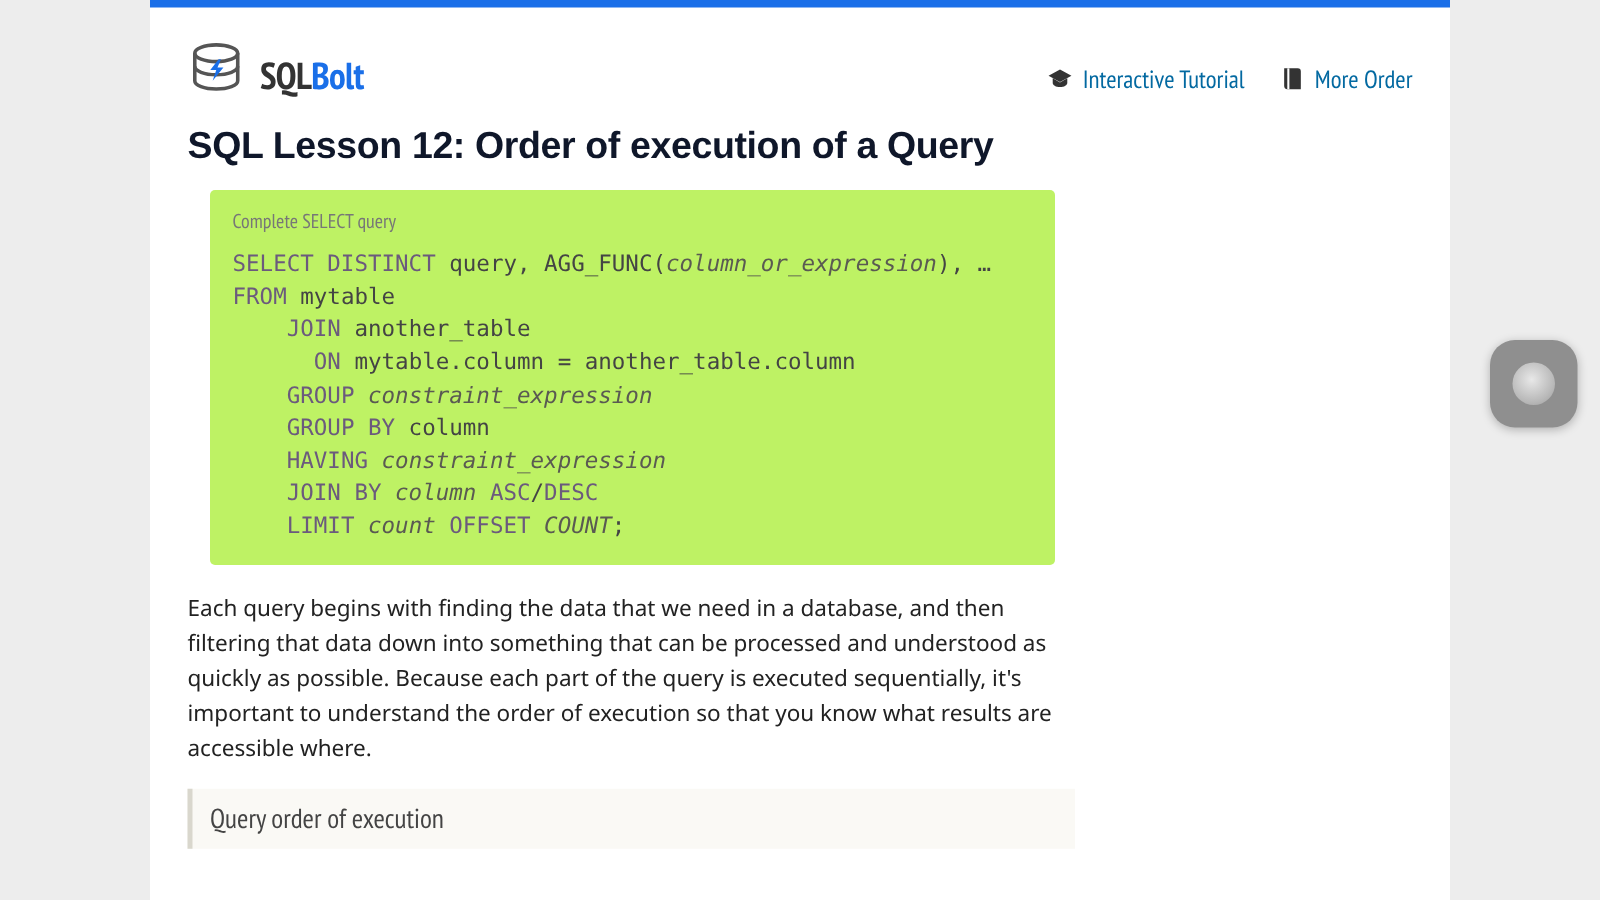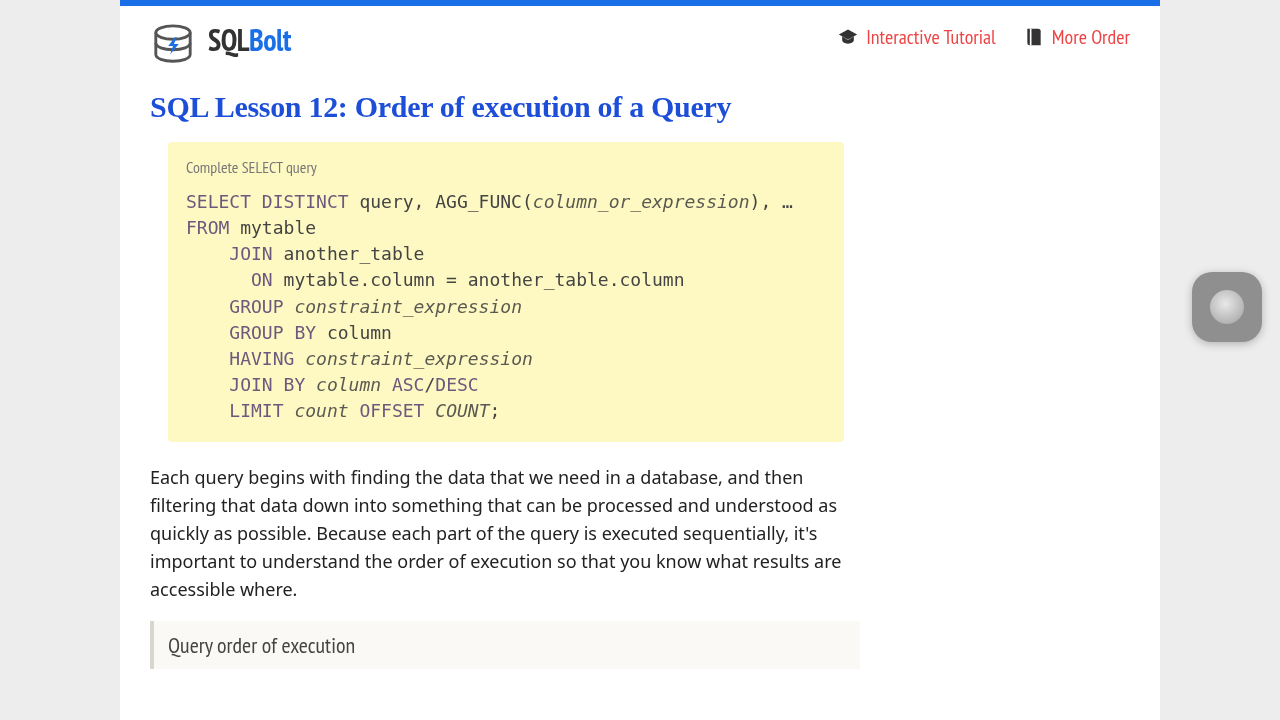--- a/index.html
+++ b/index.html
@@ -16,22 +16,22 @@
   .page {
     background: #fff;
     width: 1040px;
     margin: 0 auto;
     min-height: 100%;
     position: relative;
     border-top: 6px solid #1a6fe8;
   }
   .header {
     display: flex;
-    align-items: flex-start;
-    padding: 18px 30px 10px 30px;
+    align-items: flex-end;
+    padding: 28px 30px 10px 30px;
   }
   .logo {
     width: 46px;
     height: 42px;
     margin-right: 12px;
     flex-shrink: 0;
   }
   .brand-block { flex-shrink: 0; }
   .brand {
     font-size: 30px;
@@ -52,47 +52,47 @@
     margin-left: auto;
     display: flex;
     gap: 28px;
     align-items: center;
   }
   .nav-item {
     display: flex;
     align-items: center;
     gap: 8px;
     font-size: 20px;
-    color: #ef4444;
+    color: #0369a1;
     cursor: pointer;
     font-family: "PT Sans Narrow","Arial Narrow",sans-serif;
   }
   .nav-item svg { width: 20px; height: 20px; fill: #333; }
   .content {
     padding: 14px 30px 0 30px;
   }
   h1.lesson-title {
     font-size: 30px;
     font-weight: 700;
-    color: #1d4ed8;
+    color: #0f172a;
     margin-bottom: 18px;
-    font-family: Liberation Serif, serif;
+    font-family: Liberation Sans, sans-serif;
     letter-spacing: -0.3px;
   }
   .article-col {
     max-width: 710px;
   }
   p.body {
     font-size: 18px;
     line-height: 1.55;
     color: #222;
     margin-bottom: 18px;
   }
   .codebox {
-    background: #fef9c3;
+    background: #bef264;
     border-radius: 4px;
     padding: 14px 18px 18px 18px;
     margin: 0 16px 22px 18px;
     font-family: "Consolas","Menlo","Monaco",monospace;
     font-size: 18px;
     line-height: 1.45;
     color: #444;
   }
   .codebox .box-title {
     font-family: "PT Sans Narrow","Arial Narrow",sans-serif;

